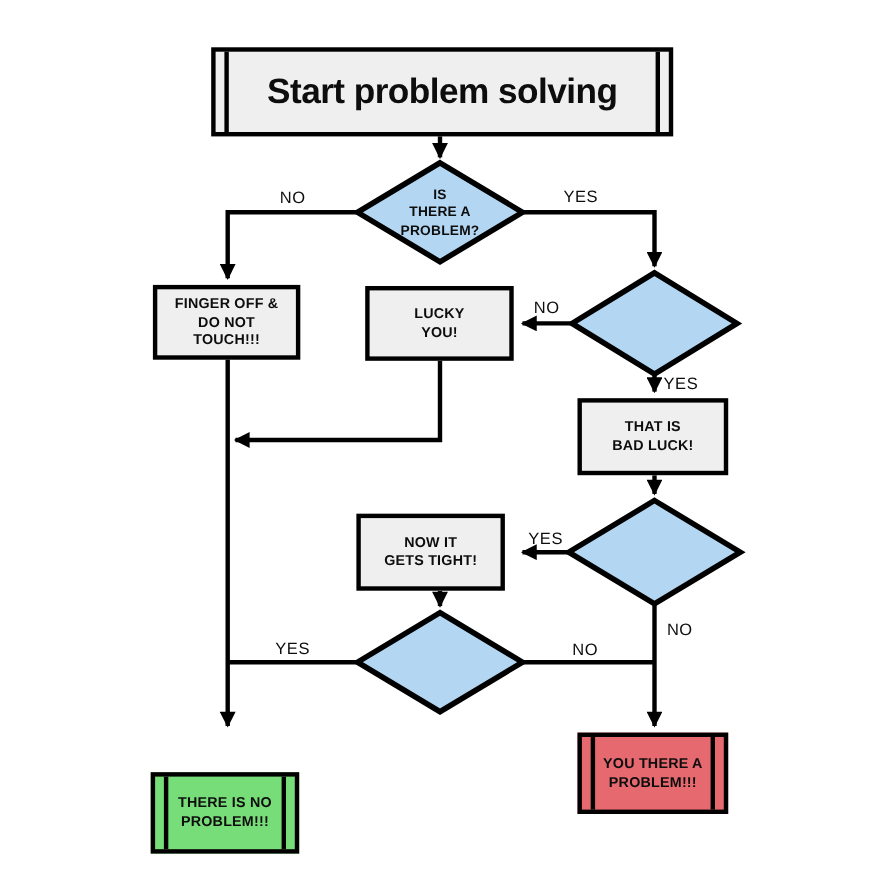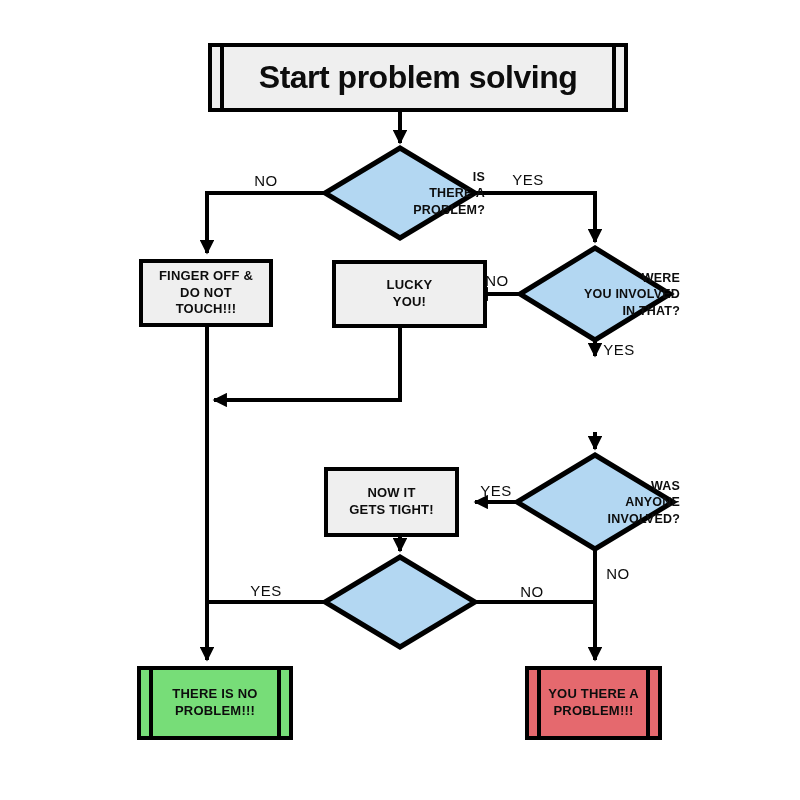--- a/index.html
+++ b/index.html
@@ -25,21 +25,21 @@
     white-space:pre-line; letter-spacing:.2px;
   }
   .terminator.success { background:var(--success-fill,#77dd78); }
   .terminator.danger  { background:var(--danger-fill,#e5696e); }
   .bar { position:absolute; top:0; bottom:0; width:4px; background:var(--stroke,#000); }
   .bar-left  { left:8px; }
   .bar-right { right:8px; }
   .title-label { font-weight:bold; font-size:32px; letter-spacing:-.5px; white-space:nowrap; }
   .diamond-label {
     position:absolute; transform:translate(-50%,-50%);
-    width:170px; text-align:right; font-weight:bold; font-size:12.5px;
+    width:170px; text-align:center; font-weight:bold; font-size:12.5px;
     line-height:1.3; white-space:pre-line; letter-spacing:.2px;
   }
   .edge-label {
     position:absolute; transform:translate(-50%,-50%);
     font-weight:normal; font-size:15px; letter-spacing:.5px;
   }
 </style>
 </head>
 <body>
 
@@ -65,66 +65,64 @@
     <path class="wire" d="M325,602 L207,602"></path>
     <path class="wire" d="M475,602 L595,602"></path>
     <path class="wire" d="M595,549 L595,660" marker-end="url(#arrow)"></path>
 
     <polygon class="diamond" points="400,148 475,193 400,238 325,193"></polygon>
     <polygon class="diamond" points="595,248 670,294 595,340 520,294"></polygon>
     <polygon class="diamond" points="595,455 673,502 595,549 517,502"></polygon>
     <polygon class="diamond" points="400,557 475,602 400,647 325,602"></polygon>
   </svg>
 
-  <div class="node terminator" style="left:208px;top:43px;width:420px;height:69px">
+  <div class="node terminator" style="left:192px;top:43px;width:420px;height:81px">
     <div class="bar bar-left"></div>
     <div class="bar bar-right"></div>
     <span class="title-label">Start problem solving</span>
   </div>
 
   <div class="node" style="left:139px;top:259px;width:134px;height:68px">
     <span class="node-label">FINGER OFF &amp;
 DO NOT
 TOUCH!!!</span>
   </div>
 
-  <div class="node" style="left:332px;top:260px;width:155px;height:68px">
+  <div class="node" style="left:332px;top:260px;width:135px;height:68px">
     <span class="node-label">LUCKY
 YOU!</span>
   </div>
 
+  <div class="node" style="left:525px;top:362px;width:137px;height:70px">
+    <span class="node-label">THAT IS
+BAD LUCK!</span>
+  </div>
 
   <div class="node" style="left:324px;top:467px;width:135px;height:70px">
     <span class="node-label">NOW IT
 GETS TIGHT!</span>
   </div>
 
-  <div class="node terminator success" style="left:137px;top:666px;width:156px;height:74px">
+  <div class="node terminator success" style="left:137px;top:702px;width:135px;height:74px">
     <div class="bar bar-left"></div>
     <div class="bar bar-right"></div>
     <span class="node-label">THERE IS NO
 PROBLEM!!!</span>
   </div>
 
   <div class="node terminator danger" style="left:525px;top:666px;width:137px;height:74px">
     <div class="bar bar-left"></div>
     <div class="bar bar-right"></div>
     <span class="node-label">YOU THERE A
 PROBLEM!!!</span>
   </div>
 
   <div class="diamond-label" style="left:400px;top:193px">IS
 THERE A
 PROBLEM?</div>
-  <div class="diamond-label" style="left:595px;top:294px">WERE
-YOU INVOLVED
-IN THAT?</div>
-  <div class="diamond-label" style="left:595px;top:502px">WAS
-ANYONE
-INVOLVED?</div>
 
   <div class="edge-label" style="left:266px;top:180px">NO</div>
   <div class="edge-label" style="left:528px;top:179px">YES</div>
   <div class="edge-label" style="left:497px;top:280px">NO</div>
   <div class="edge-label" style="left:619px;top:349px">YES</div>
   <div class="edge-label" style="left:496px;top:490px">YES</div>
   <div class="edge-label" style="left:618px;top:573px">NO</div>
   <div class="edge-label" style="left:266px;top:590px">YES</div>
   <div class="edge-label" style="left:532px;top:591px">NO</div>
 

